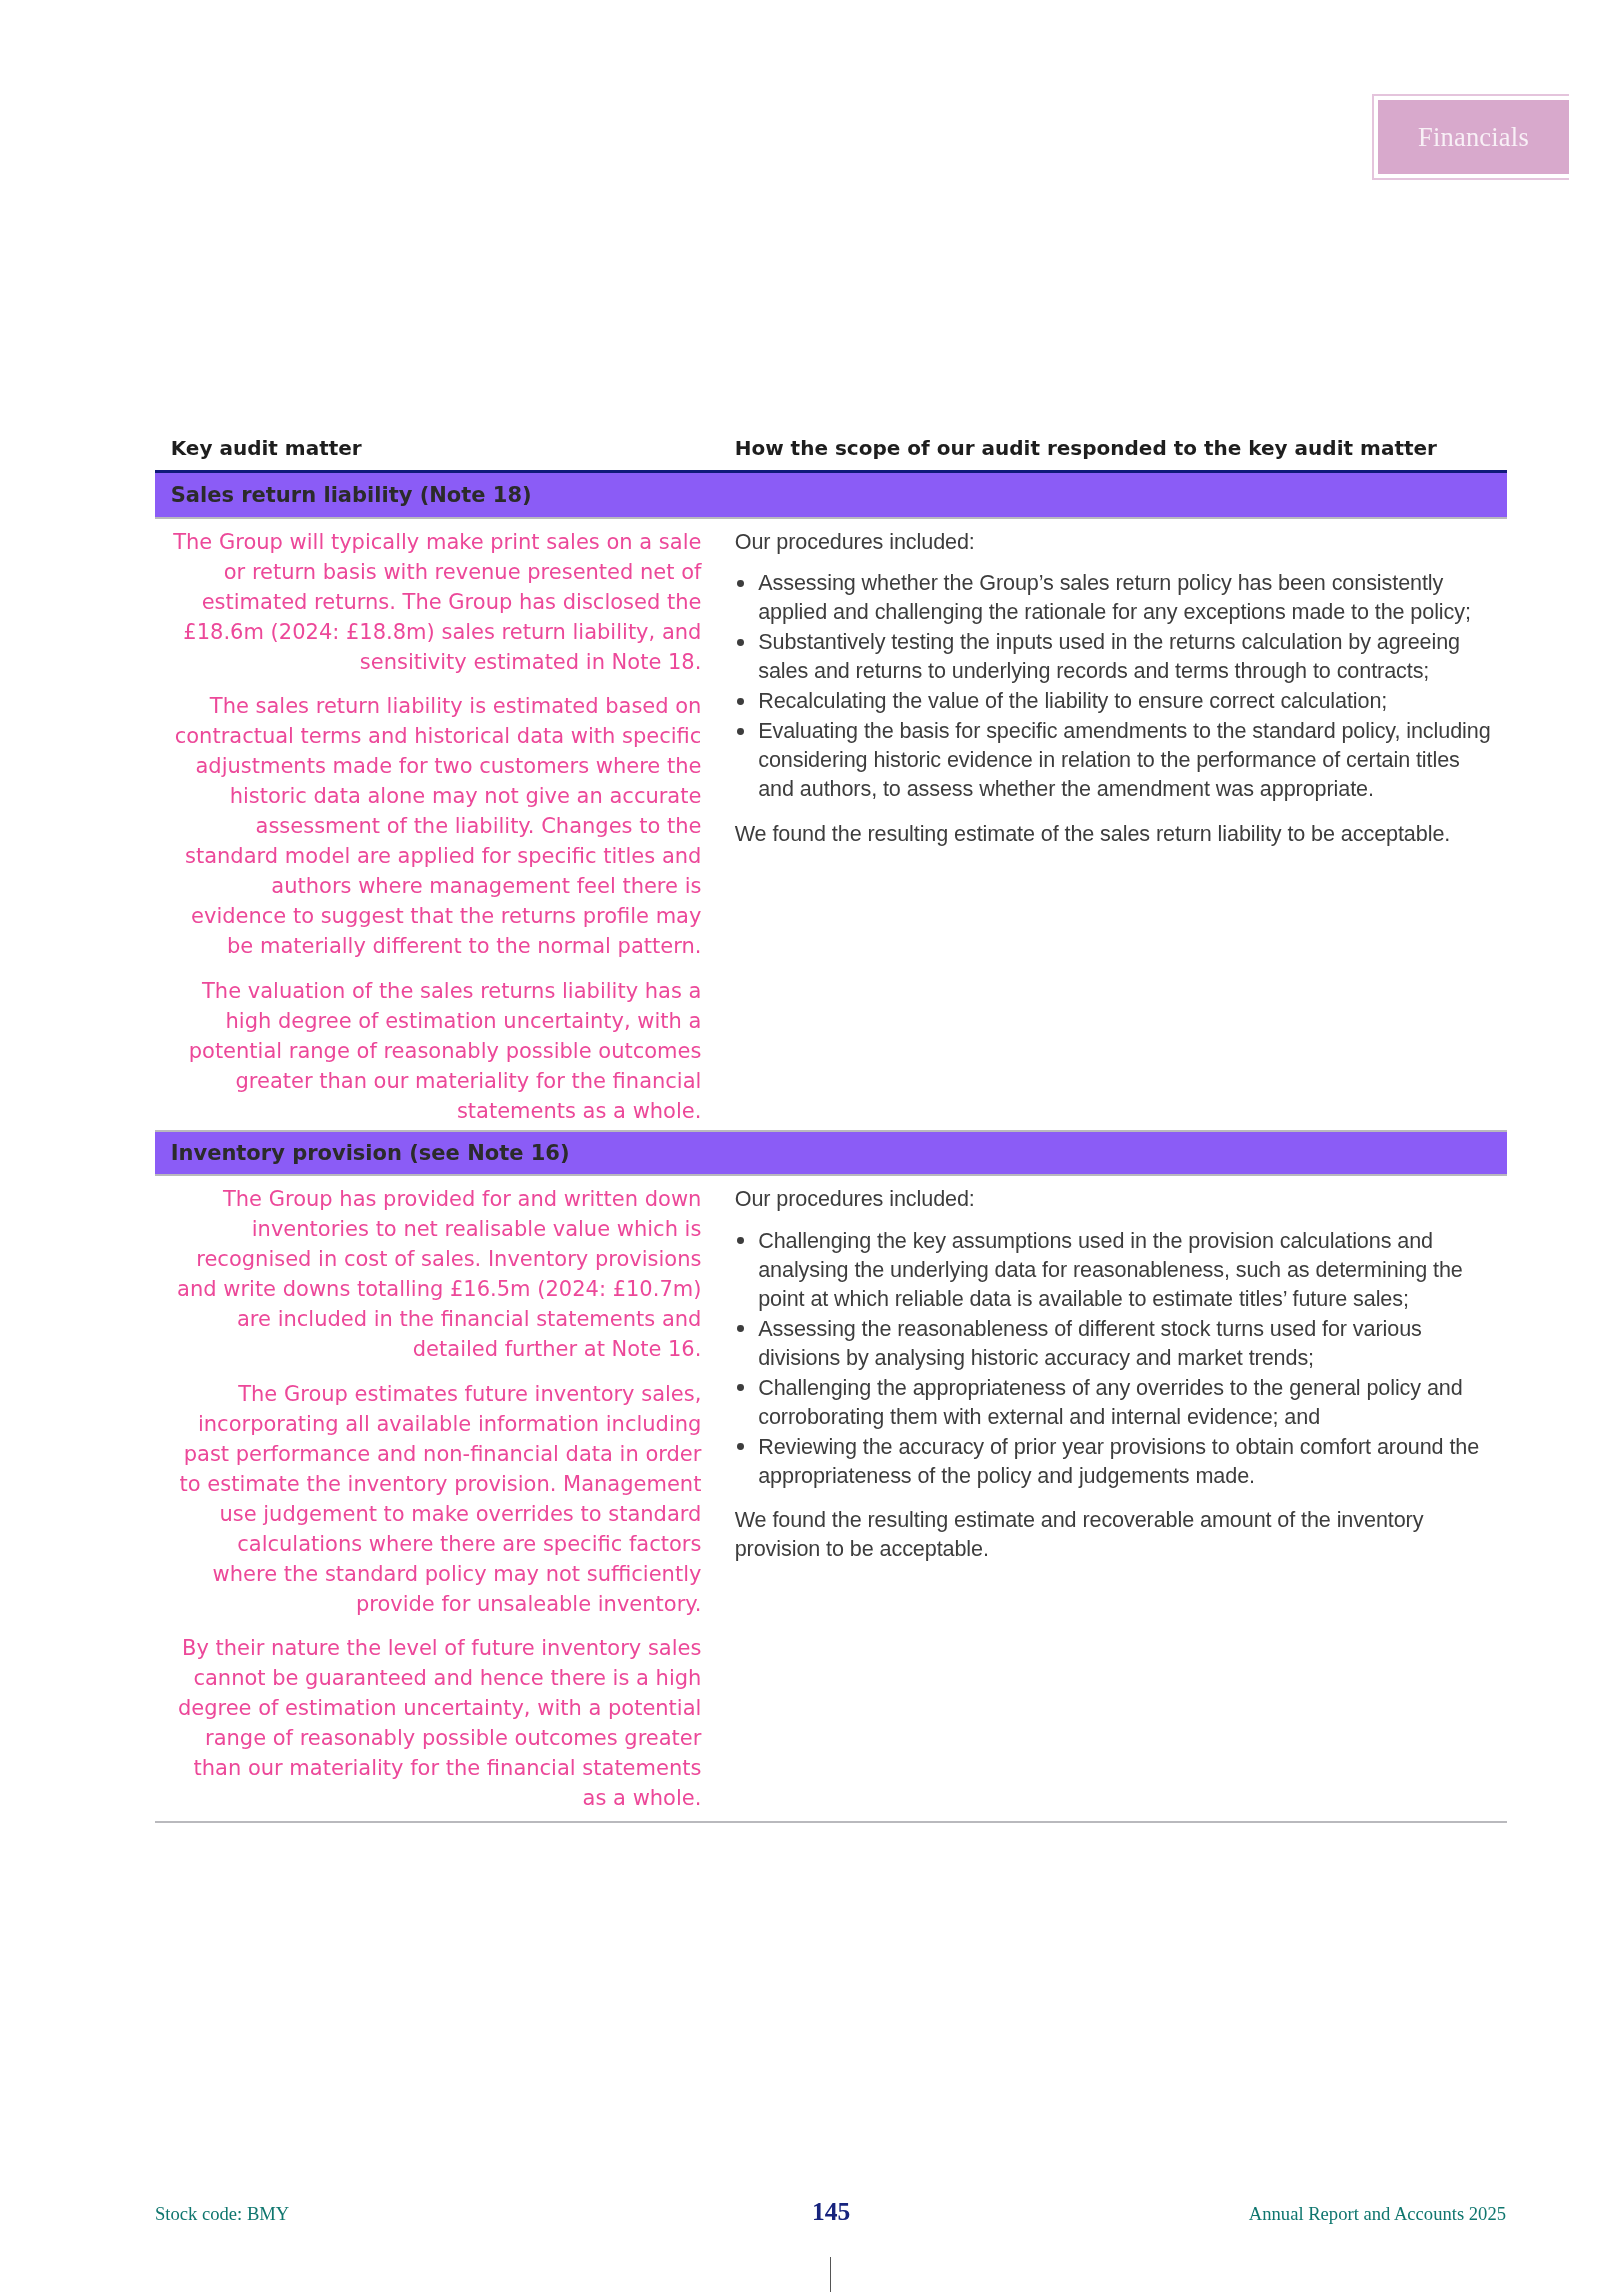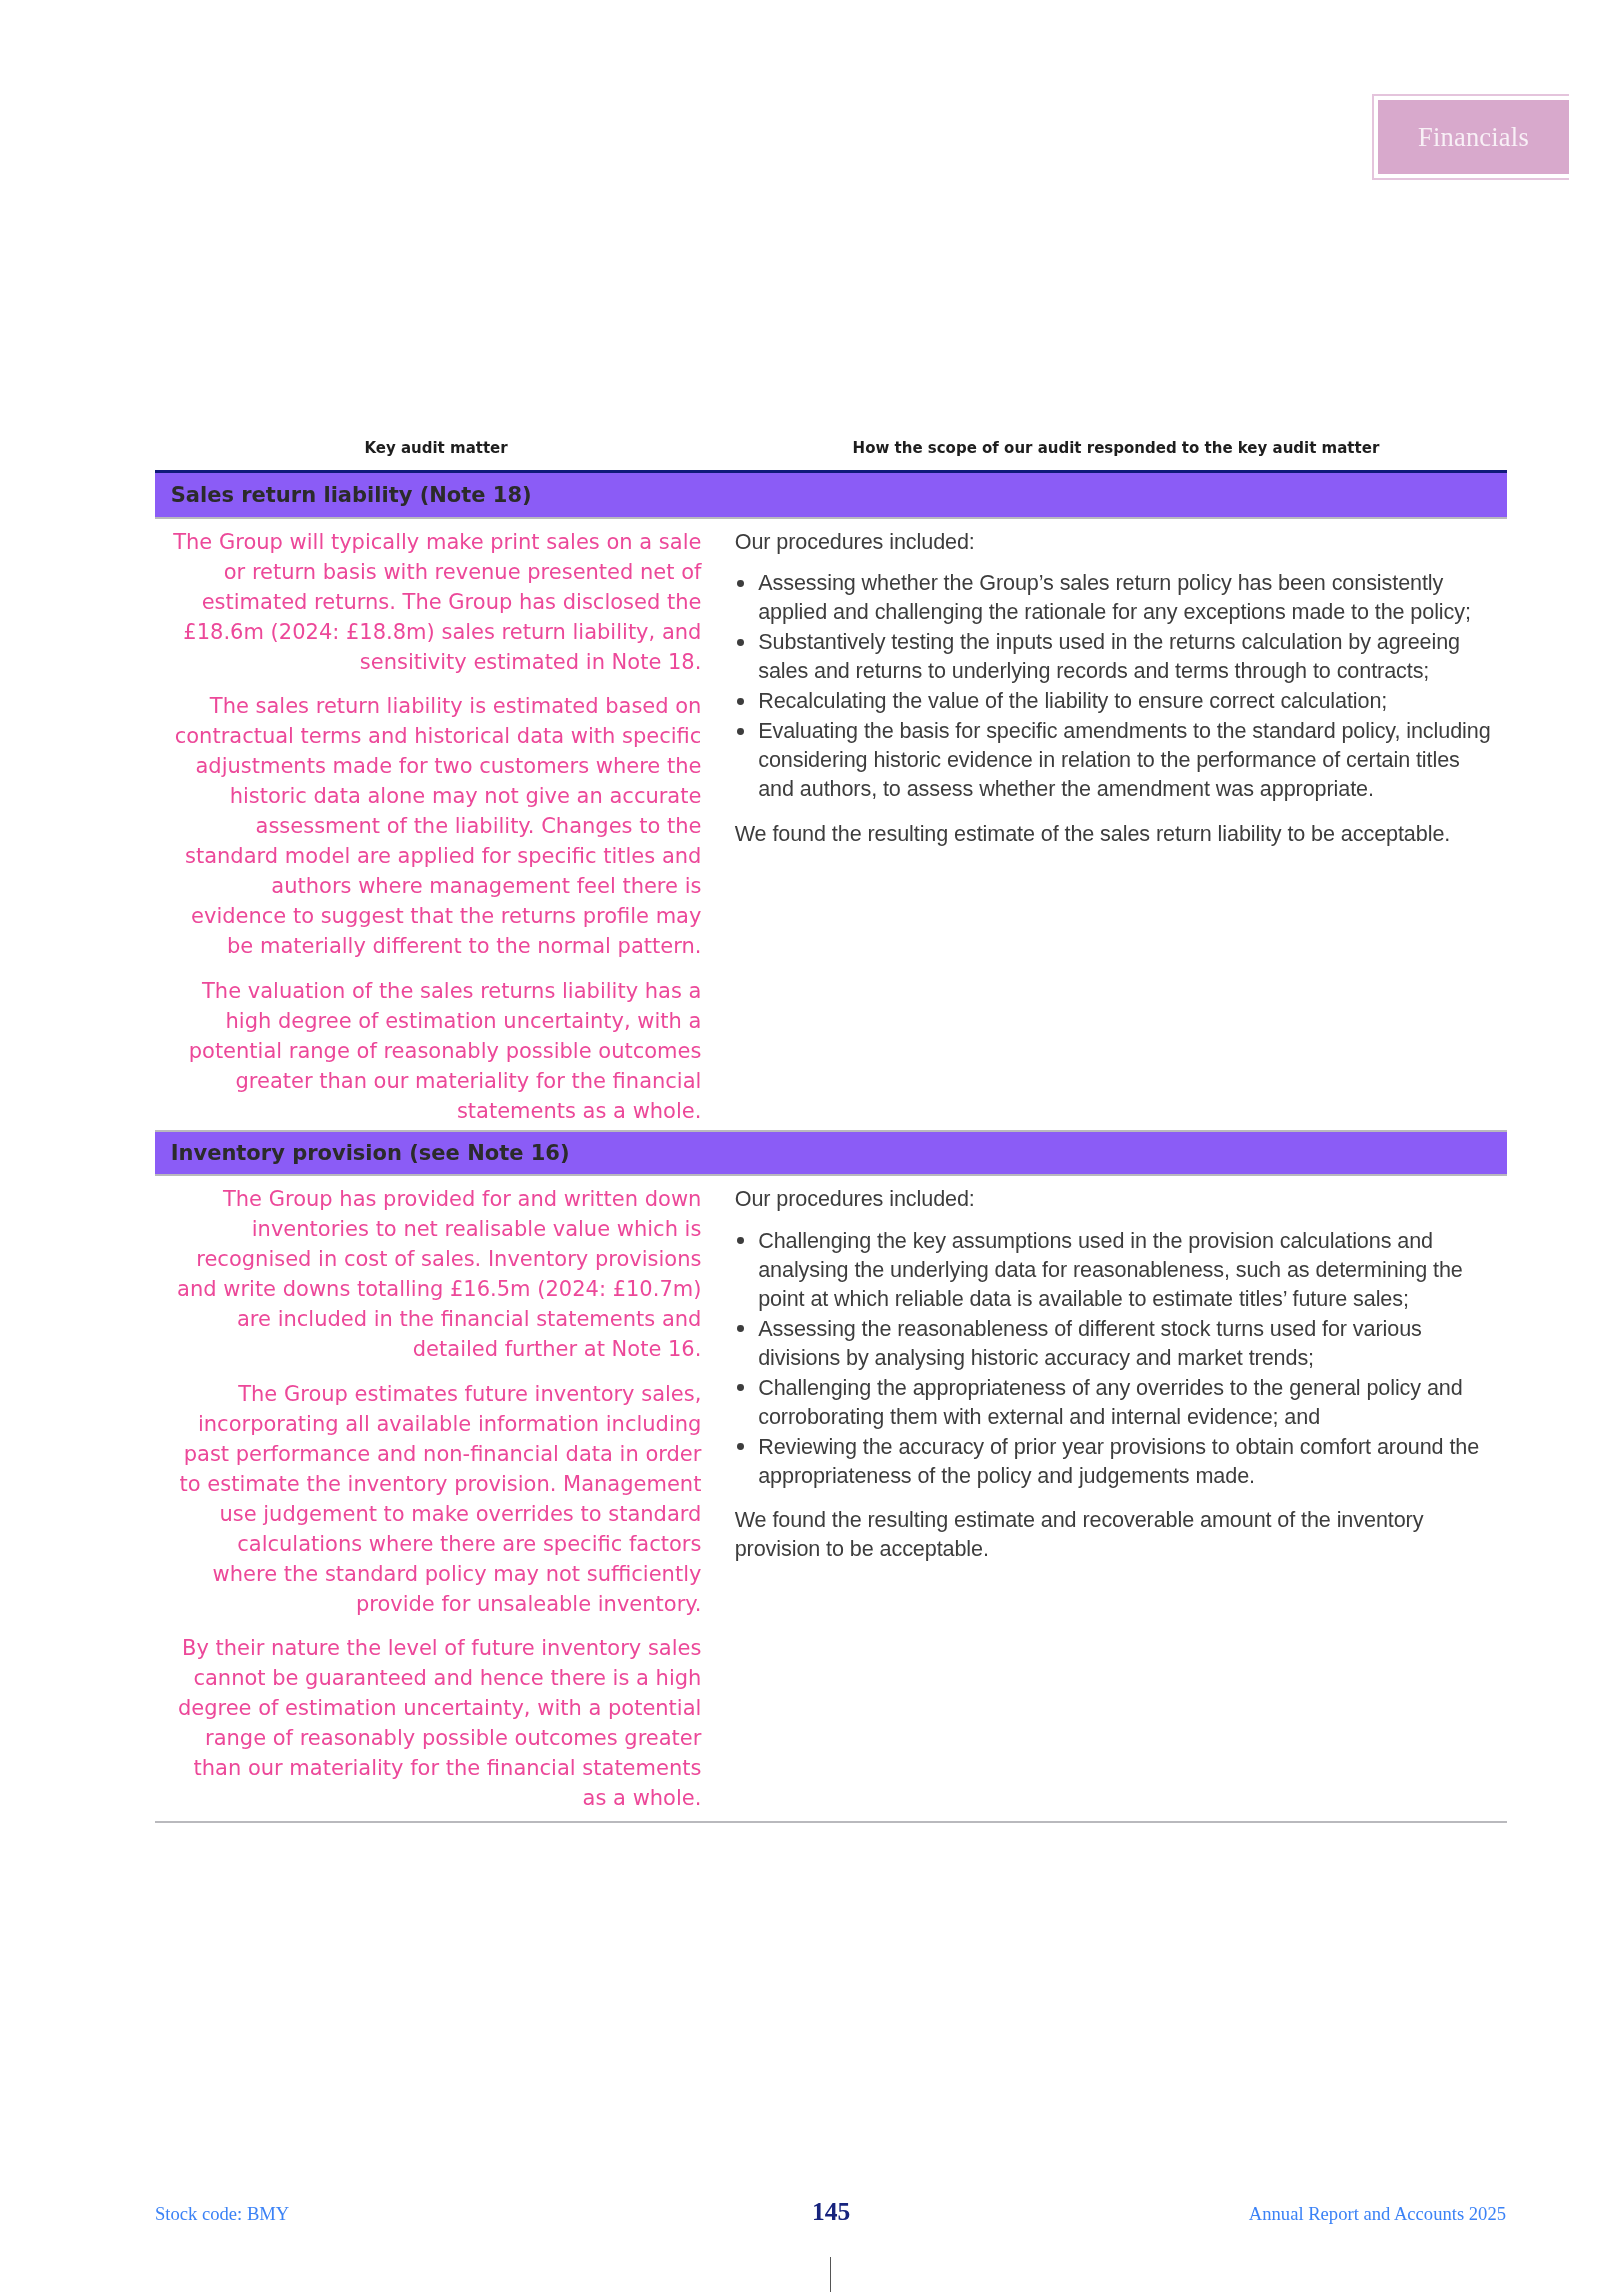--- a/index.html
+++ b/index.html
@@ -56,24 +56,23 @@
     }
     .kam-header {
       display: flex;
       height: 43px;
       border-bottom: 3.9px solid #101a7a;
       align-items: flex-start;
     }
     .kam-header .col-left,
     .kam-header .col-right {
       font-weight: bold;
-      font-size: 15px;
+      font-size: 20px;
       color: #1e1e1e;
       line-height: 43px;
-      text-align: center;
     }
     .col-left {
       width: 564px;
       box-sizing: border-box;
       padding-left: 15.7px;
       padding-right: 17.6px;
     }
     .col-right {
       flex: 1;
       box-sizing: border-box;
@@ -150,21 +149,21 @@
     .right-conclusion {
       margin: 0;
     }
 
     
     .footer-left, .footer-right {
       position: absolute;
       top: 2203px;
       font-family: "Liberation Serif", "DejaVu Serif", serif;
       font-size: 18.6px;
-      color: #3b82f6;
+      color: #0f766e;
     }
     .footer-left { left: 155px; }
     .footer-right { right: 115px; }
     .footer-page {
       position: absolute;
       top: 2197px;
       left: 0;
       width: 1662px;
       text-align: center;
       font-family: "Liberation Serif", "DejaVu Serif", serif;

